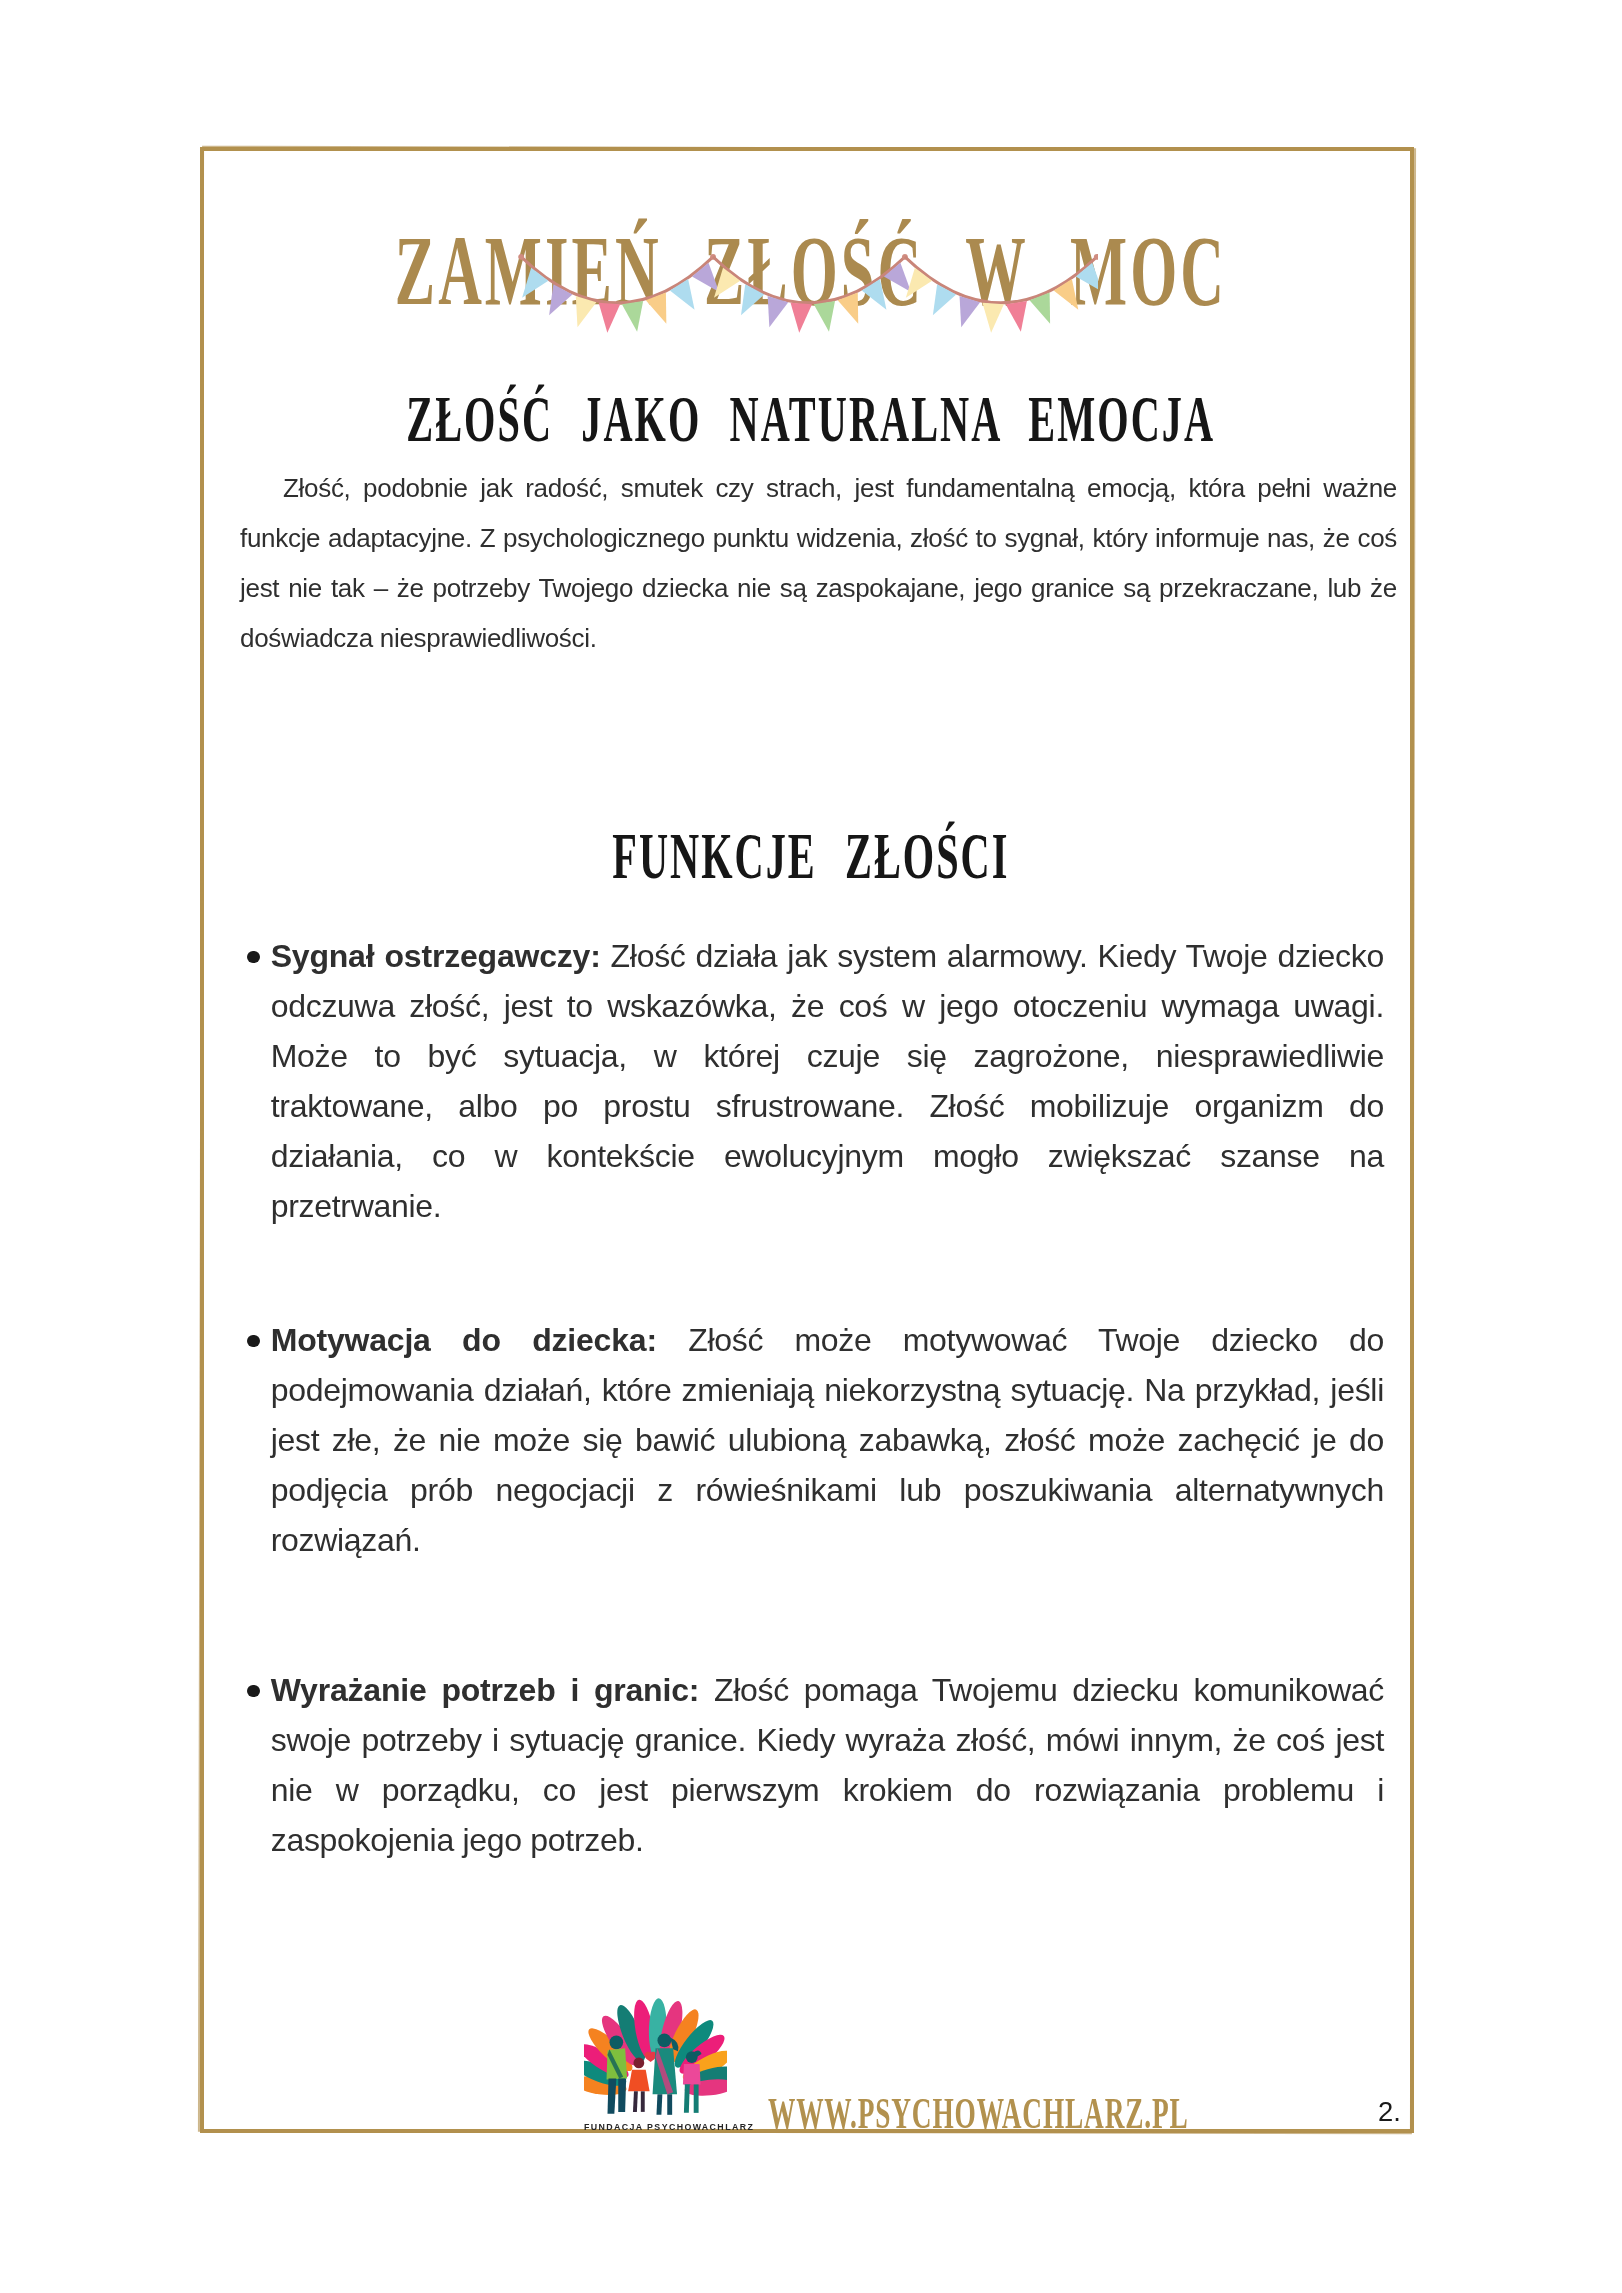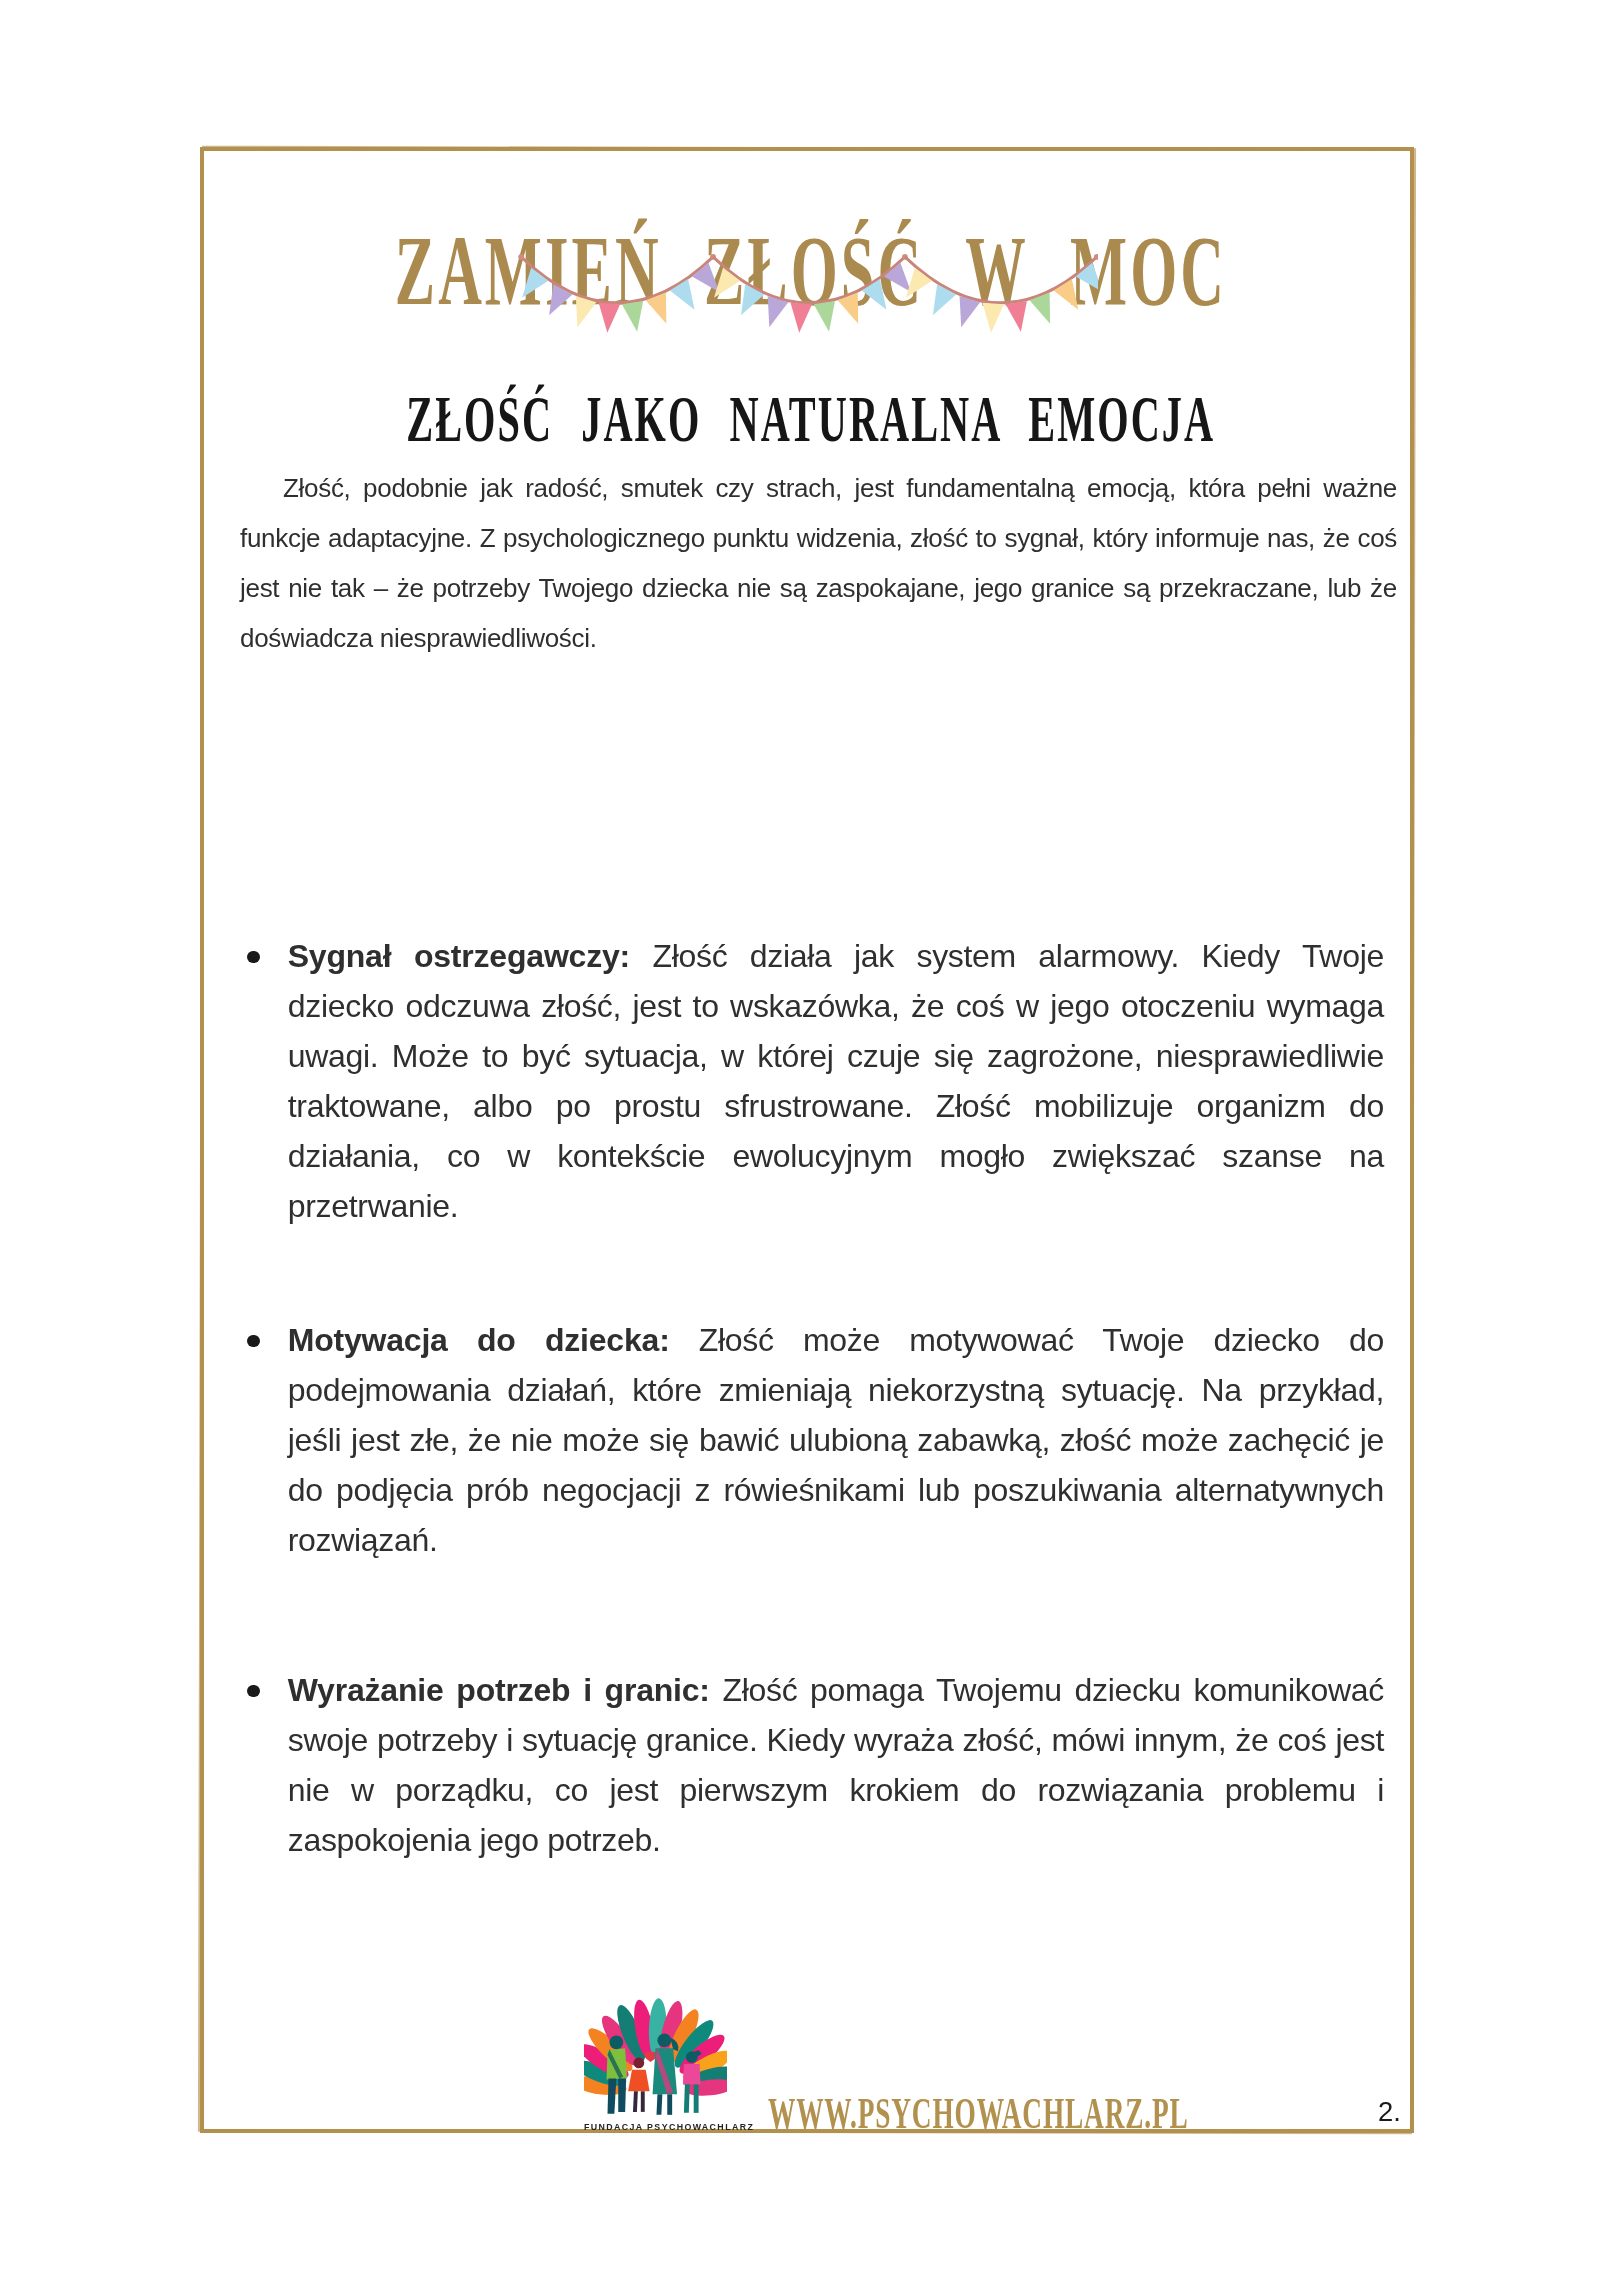--- a/index.html
+++ b/index.html
@@ -29,21 +29,21 @@
   .bunting{position:absolute;left:518px;top:251px;width:580px;height:93px;}
   .intro-par{
     position:absolute;left:240px;top:437px;width:1157px;
     font-size:26px;line-height:50px;letter-spacing:-0.3px;
     text-align:justify;text-indent:43px;
   }
   .bullets{
     position:absolute;left:247px;top:931px;width:1153px;
     list-style:none;margin:0;padding:0;
   }
-  .bullets li{display:flex;gap:28px;margin:0 16px 84px 0;}
+  .bullets li{display:flex;gap:11px;margin:0 16px 84px 0;}
   .bullets li:nth-child(2){margin-bottom:100px;}
   .bullets li:last-child{margin-bottom:0;}
   .dot{flex:none;width:12.7px;height:12.7px;border-radius:50%;background:#191919;margin-top:19.6px;}
   .bullets p{
     flex:1;margin:0;font-size:32px;line-height:50px;letter-spacing:-0.3px;
     text-align:justify;
   }
   .bullets b{letter-spacing:-0.2px;}
   .logo{position:absolute;left:584px;top:1998px;width:143px;text-align:right;}
   .logo svg{display:block;margin:0 auto;}
@@ -155,20 +155,23 @@
         </g>
       <circle cx="199" cy="6" r="3" fill="#d08c80"></circle>
     </g>
   </svg>
 
   <div class="center-row h1-row">
     <h2 class="fancy section-heading">ZŁOŚĆ JAKO NATURALNA EMOCJA</h2>
   </div>
   <p class="intro-par">Złość, podobnie jak radość, smutek czy strach, jest fundamentalną emocją, która pełni ważne funkcje adaptacyjne. Z psychologicznego punktu widzenia, złość to sygnał, który informuje nas, że coś jest nie tak – że potrzeby Twojego dziecka nie są zaspokajane, jego granice są przekraczane, lub że doświadcza niesprawiedliwości.</p>
 
+  <div class="center-row h2-row">
+    <h2 class="fancy section-heading">FUNKCJE ZŁOŚCI</h2>
+  </div>
 
   <ul class="bullets">
     <li>
       <span class="dot"></span>
       <p><b>Sygnał ostrzegawczy:</b> <span>Złość działa jak system alarmowy. Kiedy Twoje dziecko odczuwa złość, jest to wskazówka, że coś w jego otoczeniu wymaga uwagi. Może to być sytuacja, w której czuje się zagrożone, niesprawiedliwie traktowane, albo po prostu sfrustrowane. Złość mobilizuje organizm do działania, co w kontekście ewolucyjnym mogło zwiększać szanse na przetrwanie.</span></p>
     </li>
     <li>
       <span class="dot"></span>
       <p><b>Motywacja do dziecka:</b> <span>Złość może motywować Twoje dziecko do podejmowania działań, które zmieniają niekorzystną sytuację. Na przykład, jeśli jest złe, że nie może się bawić ulubioną zabawką, złość może zachęcić je do podjęcia prób negocjacji z rówieśnikami lub poszukiwania alternatywnych rozwiązań.</span></p>
     </li>

